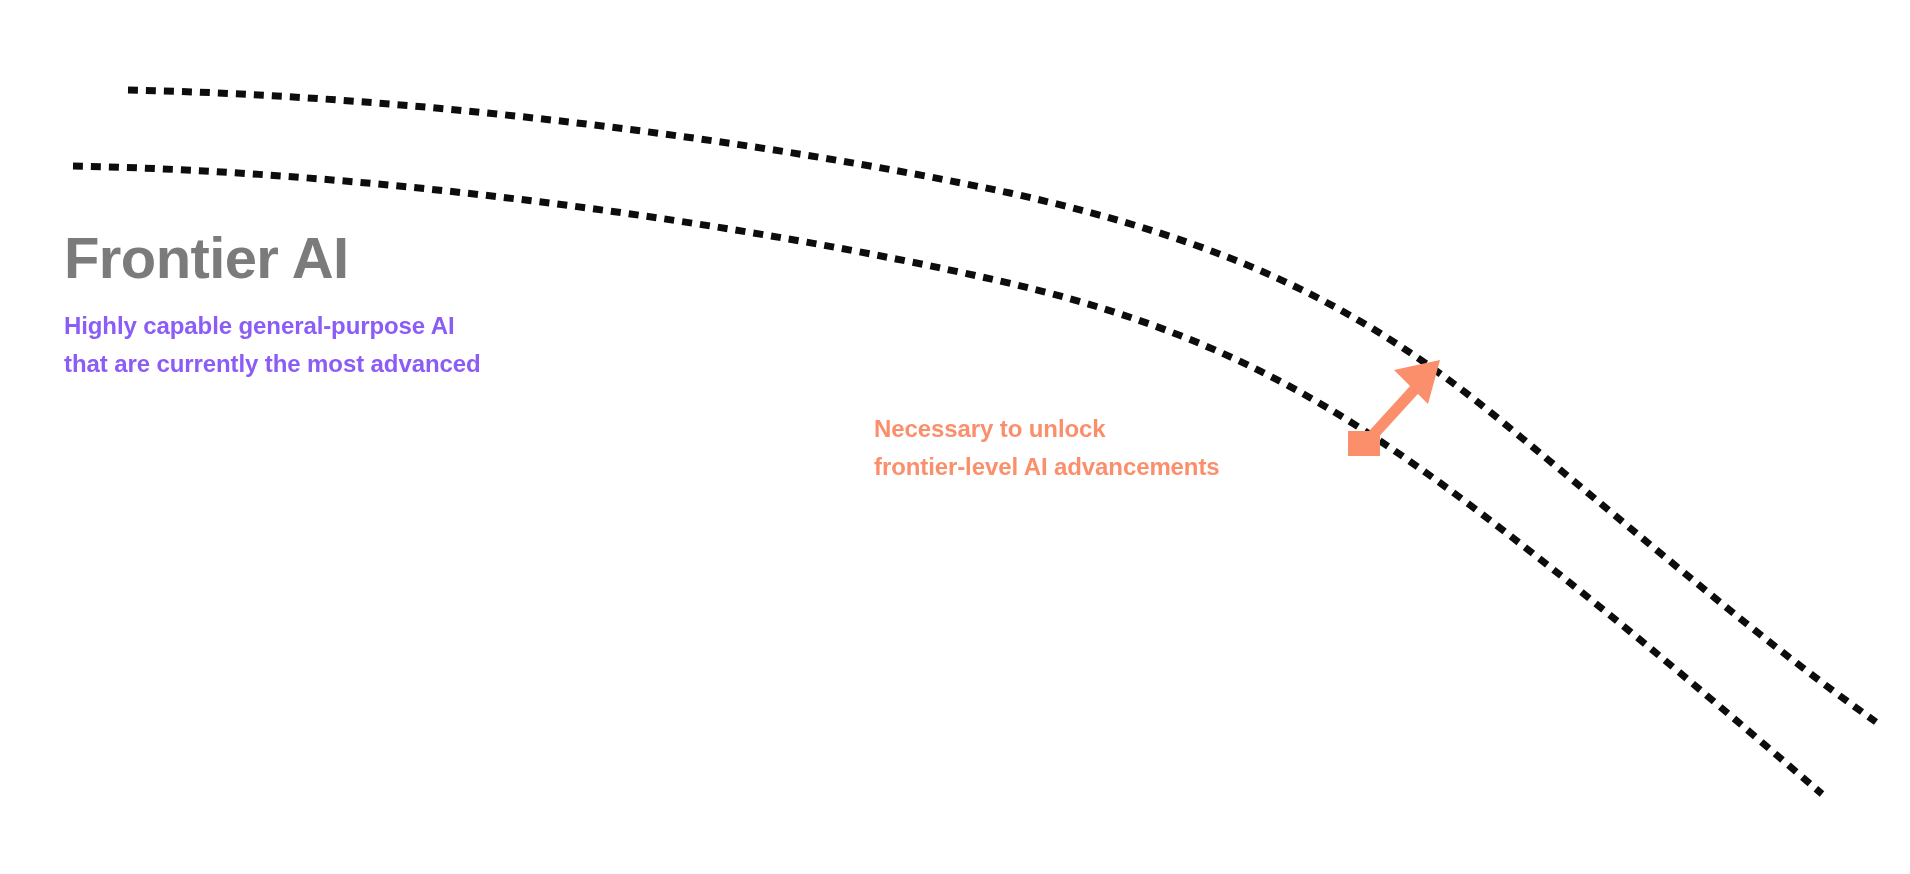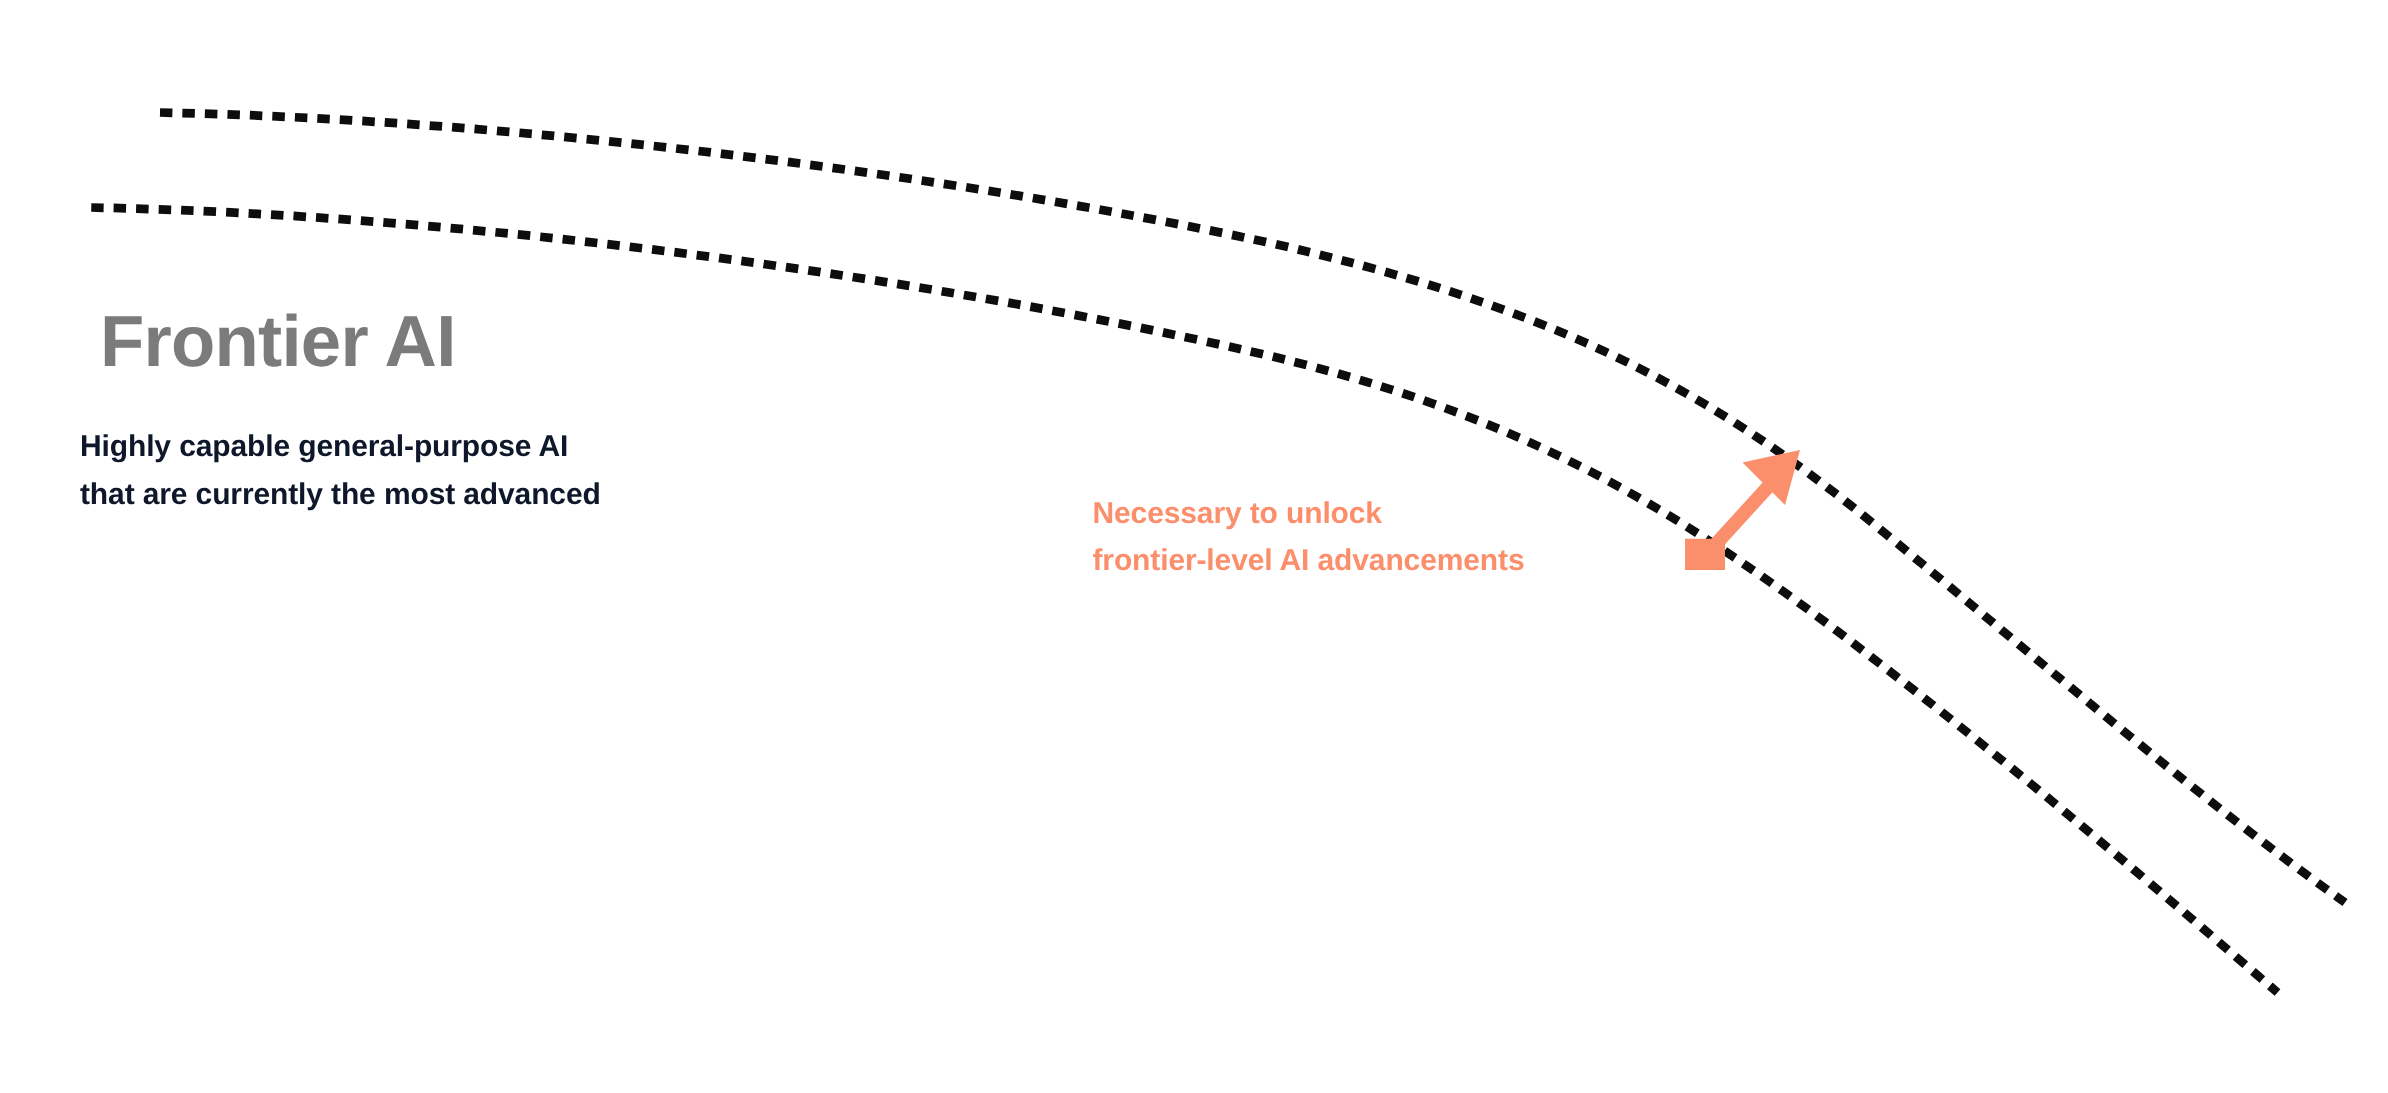--- a/index.html
+++ b/index.html
@@ -27,46 +27,47 @@
   }
   .label-block {
     position: absolute;
   }
   .heading {
     font-size: 58px;
     font-weight: bold;
     line-height: 1.05;
     letter-spacing: -0.6px;
     white-space: nowrap;
-    margin: 16px;
+    margin: 0;
   }
   .subtext {
     font-size: 24px;
     font-weight: bold;
     line-height: 1.58;
     letter-spacing: -0.1px;
     margin: 0;
     white-space: pre-line;
   }
   #frontier-ai-block {
     left: 64px;
     top: 228px;
   }
   #frontier-ai-block .heading { color: #7b7b7b; }
   #frontier-ai-block .subtext {
-    color: #0f172a;
-    margin-top: 34px;
+    color: #8b5cf6;
+    margin-top: 18px;
   }
   #frontier-data-block {
     left: 874px;
     top: 392px;
   }
   #frontier-data-block .heading { color: #fb8f6c; }
   #frontier-data-block .subtext {
     color: #fb8f6c;
+    margin-top: 18px;
   }
 </style>
 </head>
 <body>
 
 <div id="canvas">
 
   <svg id="curves" viewBox="0 0 1910 874" preserveAspectRatio="none" aria-hidden="true">
 
     <path d="M 128 90

